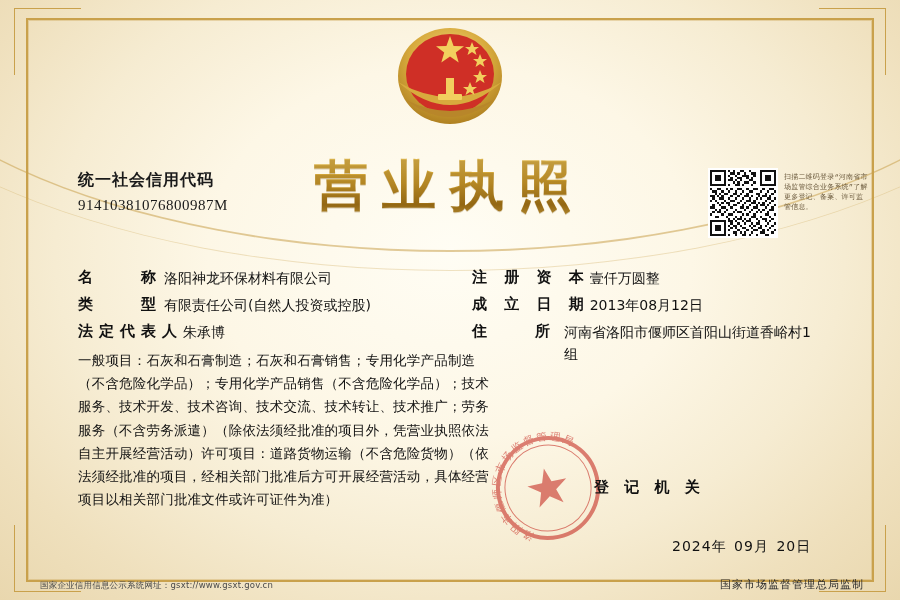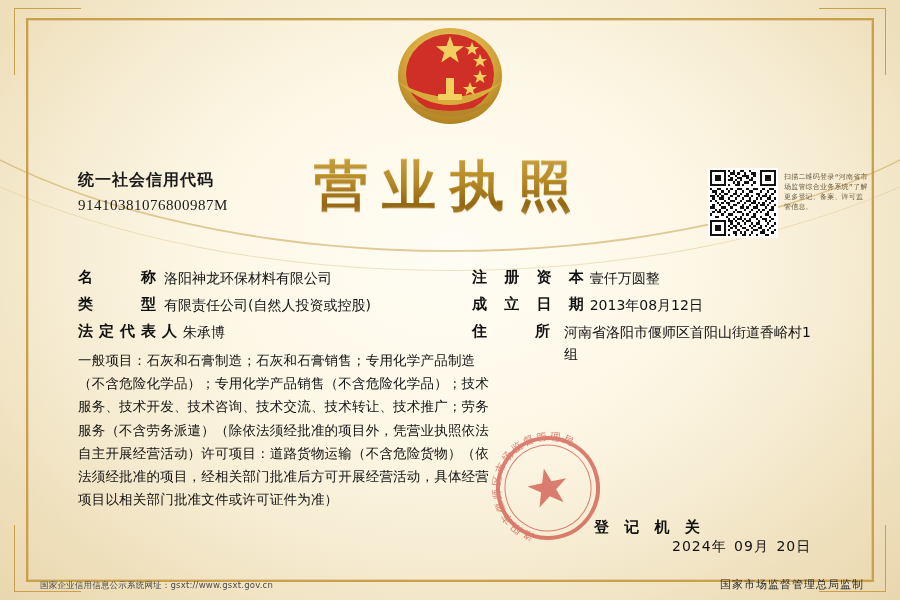--- a/index.html
+++ b/index.html
@@ -177,21 +177,20 @@
   
   .authority {
     position: absolute;
     left: 594px;
     top: 478px;
     font-size: 15px;
     font-weight: bold;
     letter-spacing: 5px;
     color: #111;
     font-family: "DejaVu Sans", sans-serif;
-    margin-top: 40px;
   }
   .date-line {
     position: absolute;
     left: 672px;
     top: 538px;
     font-size: 14px;
     color: #111;
     font-family: "DejaVu Sans", sans-serif;
     letter-spacing: 1px;
   }

